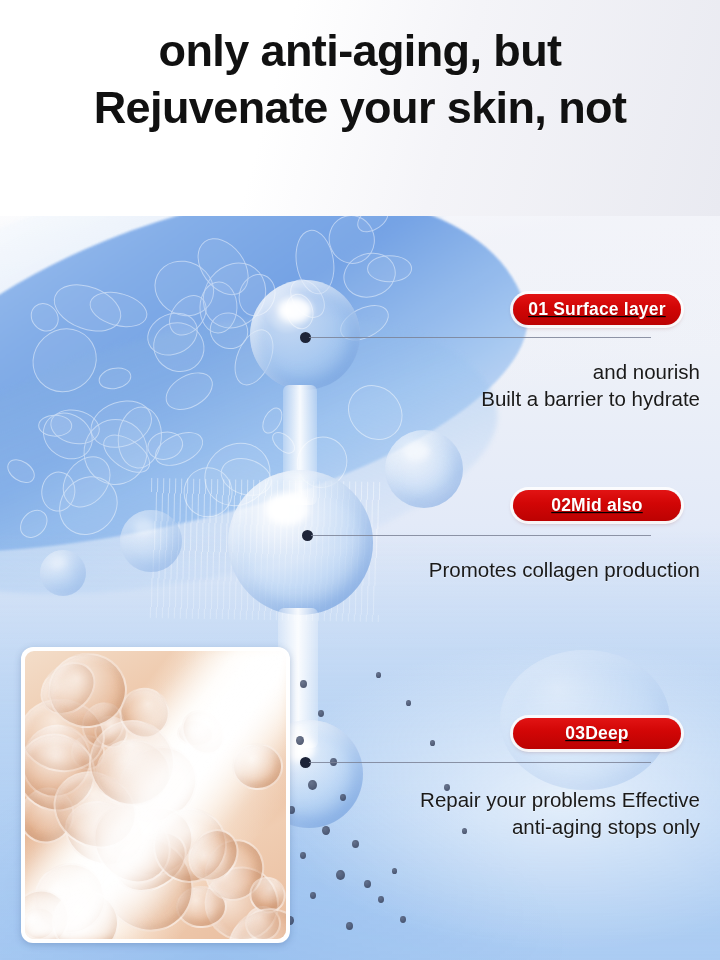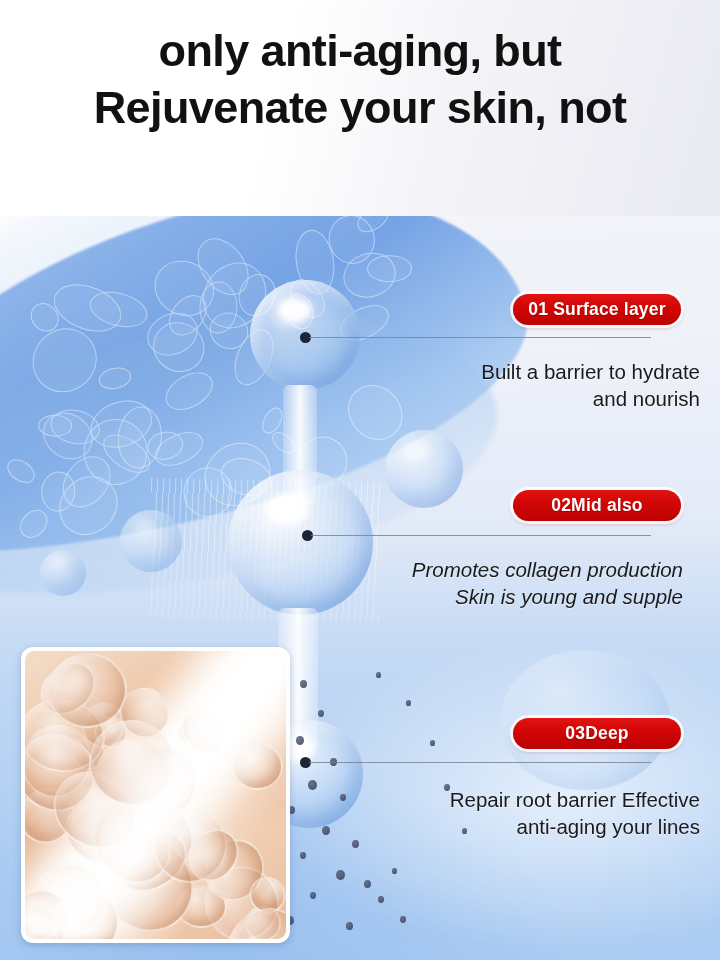--- a/index.html
+++ b/index.html
@@ -127,21 +127,21 @@
   .leader { position:absolute; height:1px; background:#7b8396; opacity:.85; z-index:5; }
   .anchor { position:absolute; width:11px; height:11px; border-radius:50%;
             background:#1d2438; z-index:5; }
 
   
   .callout { position:absolute; z-index:7; }
   .badge {
     position:absolute; height:31px; border-radius:16px;
     background:linear-gradient(to bottom,#e21414 0%,#d20606 42%,#bc0202 100%);
     box-shadow:0 0 0 3px rgba(255,255,255,.85), 0 2px 5px rgba(120,20,20,.35);
-    display:flex; align-items:center; justify-content:center;
+    display:flex; align-items:center; justify-content:center;text-decoration:underline;
   }
   .badge span {
     color:#fff; font-size:17.5px; font-weight:bold; letter-spacing:.2px;
     white-space:nowrap; text-shadow:0 1px 1px rgba(120,0,0,.45);
   }
   .caption {
     position:absolute; text-align:right; color:#1a1a1a;
     font-size:20.5px; line-height:27px; white-space:nowrap;
     text-shadow:0 1px 0 rgba(255,255,255,.45);
   }
@@ -321,42 +321,41 @@
 
   <div class="anchor" style="left:300px; top:757px;"></div>
   <div class="leader" style="left:309px; top:762px; width:342px;"></div>
 
   <div class="callout">
     <div class="badge" style="left:513px; top:294px; width:168px;">
       <span>01 Surface layer</span>
     </div>
 
     <div class="caption" style="left:300px; top:358px; width:400px;">
+      <span class="ln">and nourish</span>
       <span class="ln">Built a barrier to hydrate</span>
-      <span class="ln">and nourish</span>
     </div>
   </div>
 
   <div class="callout">
     <div class="badge" style="left:513px; top:490px; width:168px;">
       <span>02Mid also</span>
     </div>
-    <div class="caption" style="left:273px; top:556px; width:410px;font-style:italic;">
+    <div class="caption" style="left:290px; top:556px; width:410px;">
       <span class="ln">Promotes collagen production</span>
-      <span class="ln">Skin is young and supple</span>
     </div>
   </div>
 
   <div class="callout">
     <div class="badge" style="left:513px; top:718px; width:168px;">
       <span>03Deep</span>
     </div>
     <div class="caption" style="left:285px; top:786px; width:415px;">
-      <span class="ln">Repair root barrier Effective</span>
-      <span class="ln">anti-aging your lines</span>
+      <span class="ln">Repair your problems Effective</span>
+      <span class="ln">anti-aging stops only</span>
     </div>
   </div>
 
   <div class="header">
     <div class="headline" id="headline">
         <span class="ln">only anti-aging, but</span>
         <span class="ln">Rejuvenate your skin, not</span>
       </div>
   </div>
 

